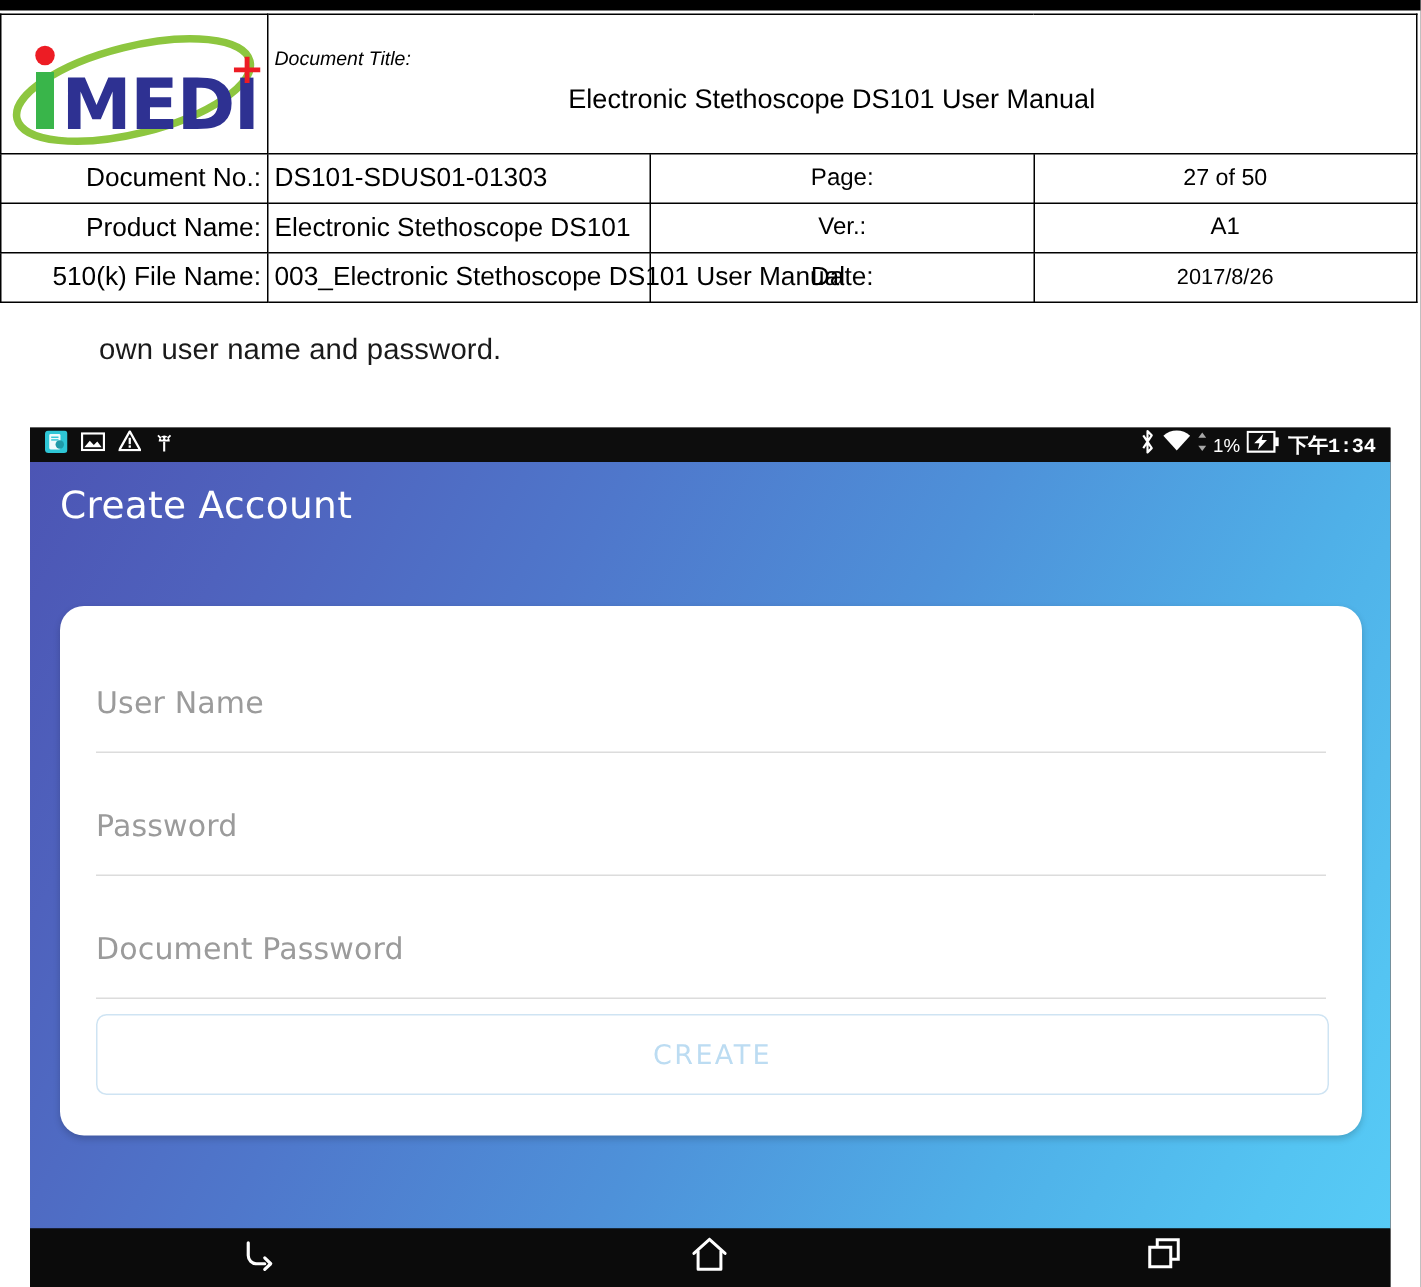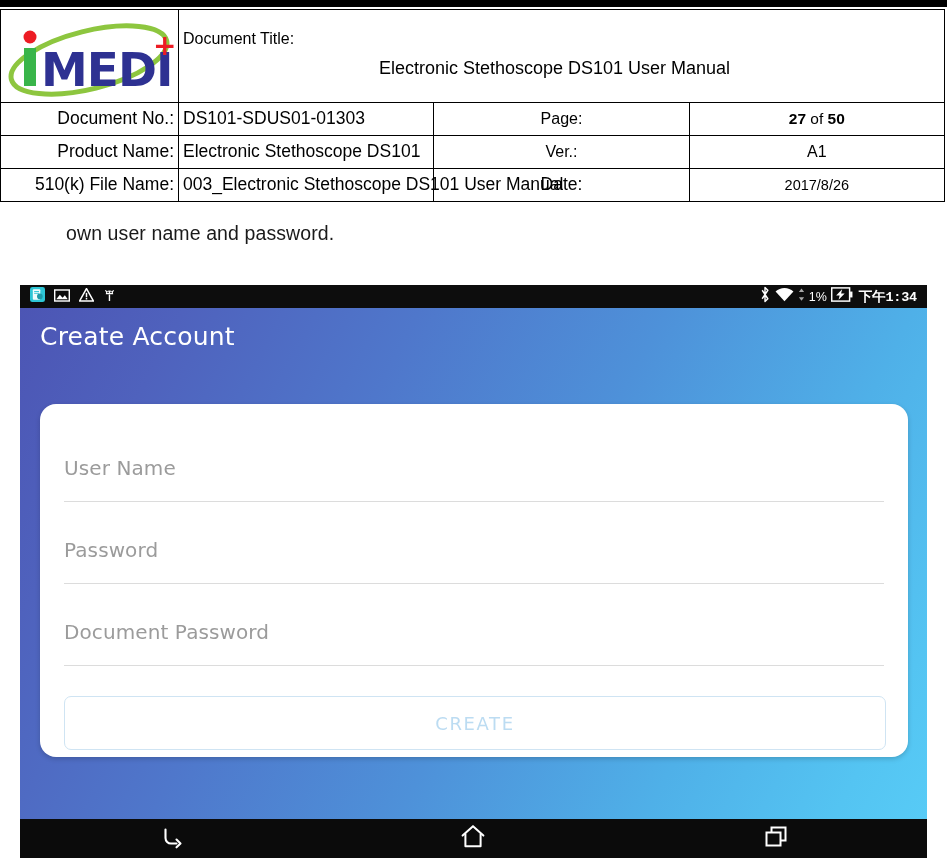--- a/index.html
+++ b/index.html
@@ -51,23 +51,24 @@
     width: 175px;
     height: 82px;
   }
   .logo-wrap svg { display: block; }
 
   .title-cell {
     padding: 3px 0 6px 4px !important;
     height: 83px;
   }
   .title-label {
-    font-size: 16px;
+    font-size: 13px;
     line-height: 1.15;
     text-align: left;
+    font-style: italic;
   }
   .title-main {
     font-size: 18px;
     text-align: center;
     padding-top: 9px;
     padding-right: 18px;
   }
 
   .lbl-cell {
     width: 177px;
@@ -89,21 +90,21 @@
     padding: 2px 0 3px 0 !important;
     font-size: 15px;
   }
   .rval-cell {
     width: 101px;
     text-align: center;
     padding: 2px 0 3px 0 !important;
     font-size: 15px;
   }
   .rval-cell.page-val { font-size: 15.5px; }
-  .rval-cell.page-val b { font-weight: bold; }
+  .rval-cell.page-val b { font-weight: normal; }
   .rval-cell.ver-val { font-size: 16px; }
   .rval-cell.date-val { font-size: 14.5px; }
   .rlbl-cell.page-lbl { font-size: 16px; }
   .rlbl-cell.ver-lbl { font-size: 16px; }
 
   
   .body-para {
     position: absolute;
     left: 66px;
     top: 222px;
@@ -235,21 +236,20 @@
     left: 24px;
     top: 272px;
     width: 820px;
     height: 52px;
     border: 1px solid #cfe4f3;
     border-radius: 7px;
     background: #ffffff;
     display: flex;
     align-items: center;
     justify-content: center;
-    margin-top: 20px;
   }
   .create-btn-label {
     color: #bcdcf2;
     font-size: 18px;
     letter-spacing: 1.6px;
     font-family: "DejaVu Sans", sans-serif;
   }
 
   
   .nav-bar {

